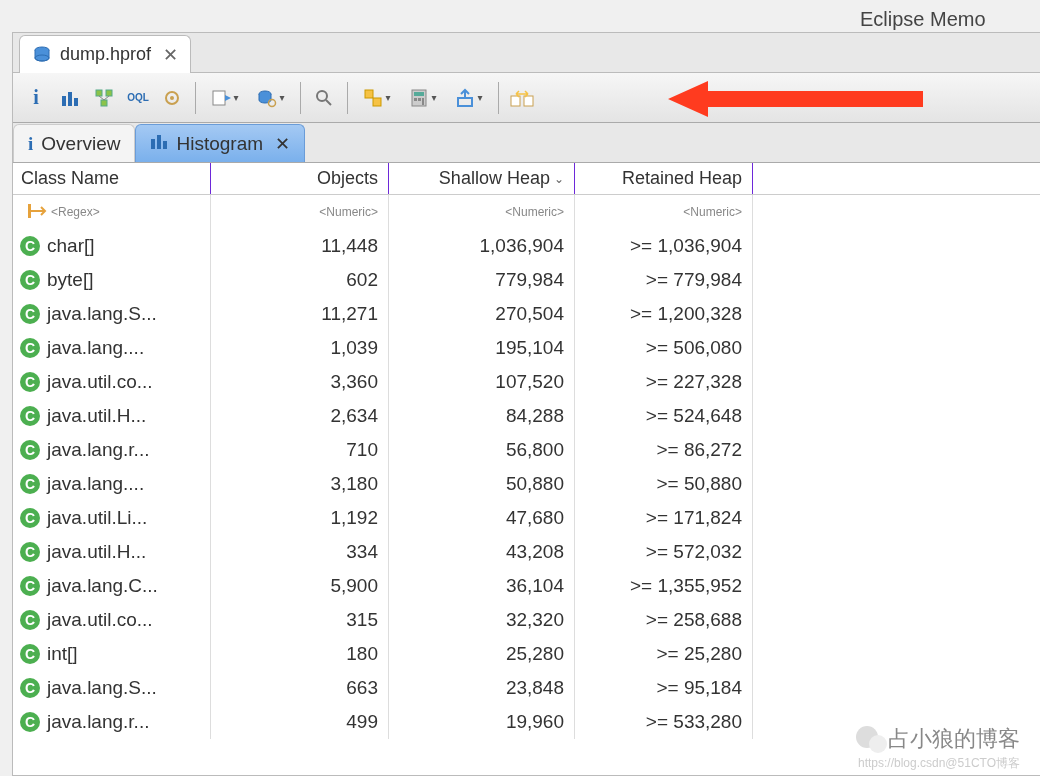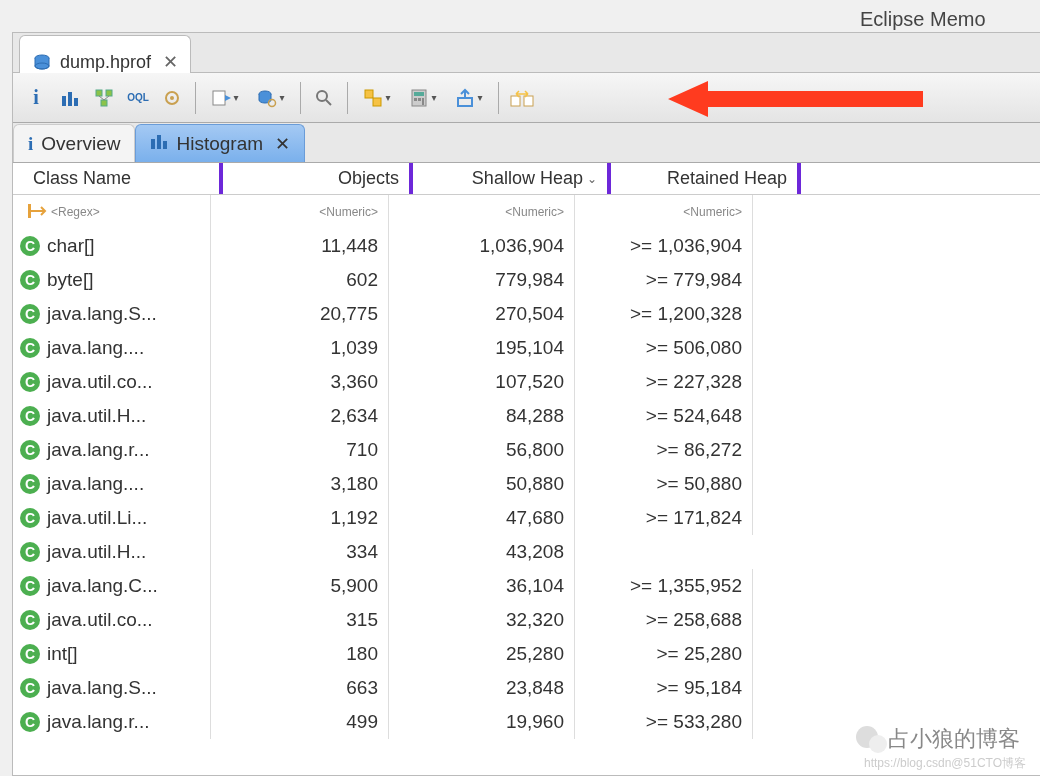--- a/index.html
+++ b/index.html
@@ -40,21 +40,21 @@
 }
 .file-tab {
   height: 38px;
   padding: 0 12px;
   background: #fff;
   border: 1px solid #bbb;
   border-bottom: none;
   border-top-left-radius: 6px;
   border-top-right-radius: 6px;
   display: flex;
-  align-items: flex-end;
+  align-items: center;
   gap: 8px;
   margin-left: 6px;
   margin-bottom: -1px;
 }
 .db-icon {
   width: 20px;
   height: 20px;
   display: inline-flex;
   align-items: center;
   justify-content: center;
@@ -146,24 +146,23 @@
 .table-header {
   display: flex;
   height: 32px;
   border-bottom: 1px solid #ccc;
   background: #fff;
   font-size: 18px;
   color: #333;
 }
 .th {
   padding: 4px 10px 4px 8px;
-  border-right: 4px solid #6d28d9;
-  display: flex;
-  align-items: center;
-  margin-left: 12px;
+  border-right: 1px solid #6d28d9;
+  display: flex;
+  align-items: center;
 }
 .th.right { justify-content: flex-end; }
 .col1 { width: 198px; }
 .col2 { width: 178px; }
 .col3 { width: 186px; text-align: right; }
 .col4 { width: 178px; }
 .filter-row {
   display: flex;
   height: 34px;
   font-size: 12px;
@@ -204,21 +203,21 @@
   position: absolute;
   right: 20px;
   bottom: 20px;
   font-size: 22px;
   color: #888;
   display: flex;
   align-items: center;
 }
 .watermark-sub {
   position: absolute;
-  right: 14px;
+  right: 20px;
   bottom: 4px;
   font-size: 12px;
   color: #ccc;
 }
 .sort-indicator { font-size: 12px; margin-left: 4px; color: #666; }
 </style>
 </head>
 <body>
 
 <div class="app-title">Eclipse Memo</div>
@@ -408,21 +407,21 @@
         </div>
         <div class="data-row">
           <div class="cell col1">
             <svg class="class-icon" viewBox="0 0 22 22">
               <circle cx="11" cy="11" r="10" fill="#4caf50"></circle>
               <text x="11" y="16" text-anchor="middle" font-size="14" font-weight="bold" fill="#fff" font-family="Arial">C</text>
             </svg>
             <span>java.lang.S...</span>
           </div>
           <div class="cell col2 right">
-            <span>20,775</span>
+            <span>11,271</span>
           </div>
           <div class="cell col3 right">
             <span>270,504</span>
           </div>
           <div class="cell col4 right">
             <span>&gt;= 1,200,328</span>
           </div>
         </div>
         <div class="data-row">
           <div class="cell col1">
@@ -538,20 +537,23 @@
               <circle cx="11" cy="11" r="10" fill="#4caf50"></circle>
               <text x="11" y="16" text-anchor="middle" font-size="14" font-weight="bold" fill="#fff" font-family="Arial">C</text>
             </svg>
             <span>java.util.H...</span>
           </div>
           <div class="cell col2 right">
             <span>334</span>
           </div>
           <div class="cell col3 right">
             <span>43,208</span>
+          </div>
+          <div class="cell col4 right">
+            <span>&gt;= 572,032</span>
           </div>
         </div>
         <div class="data-row">
           <div class="cell col1">
             <svg class="class-icon" viewBox="0 0 22 22">
               <circle cx="11" cy="11" r="10" fill="#4caf50"></circle>
               <text x="11" y="16" text-anchor="middle" font-size="14" font-weight="bold" fill="#fff" font-family="Arial">C</text>
             </svg>
             <span>java.lang.C...</span>
           </div>

